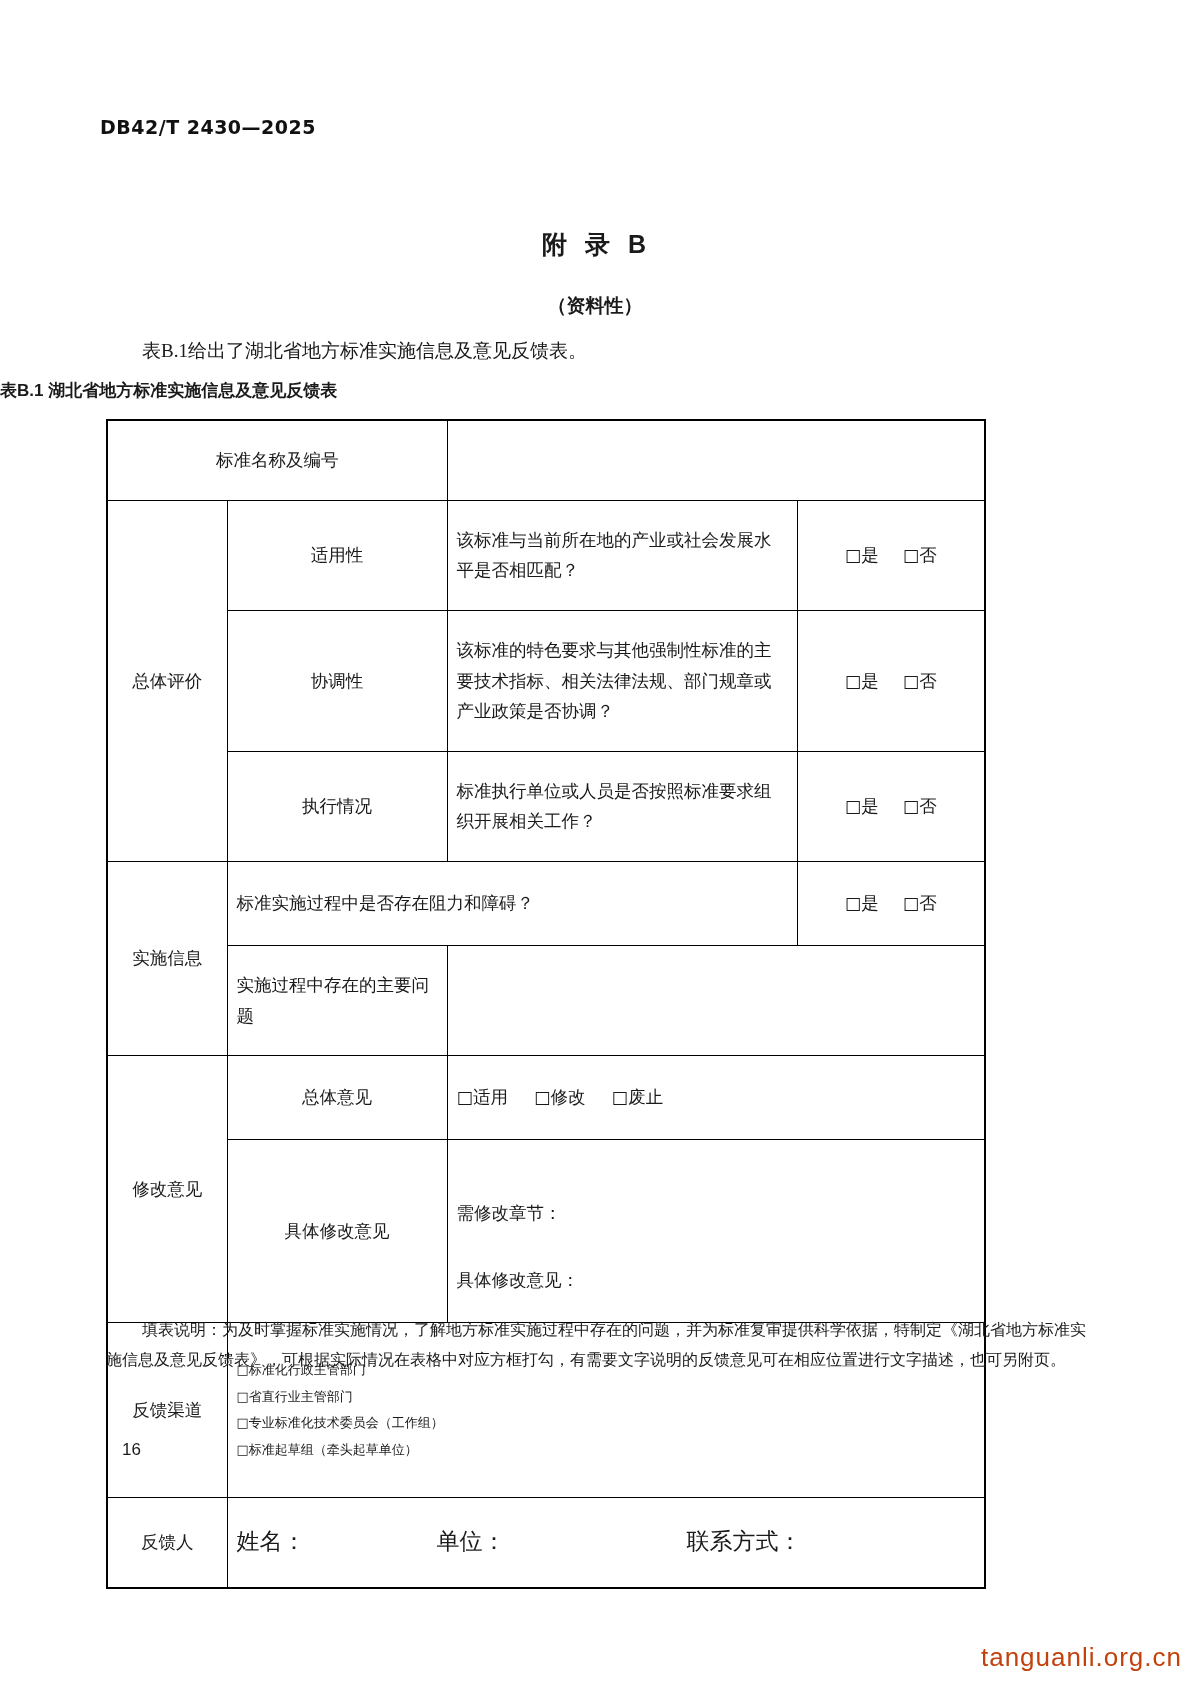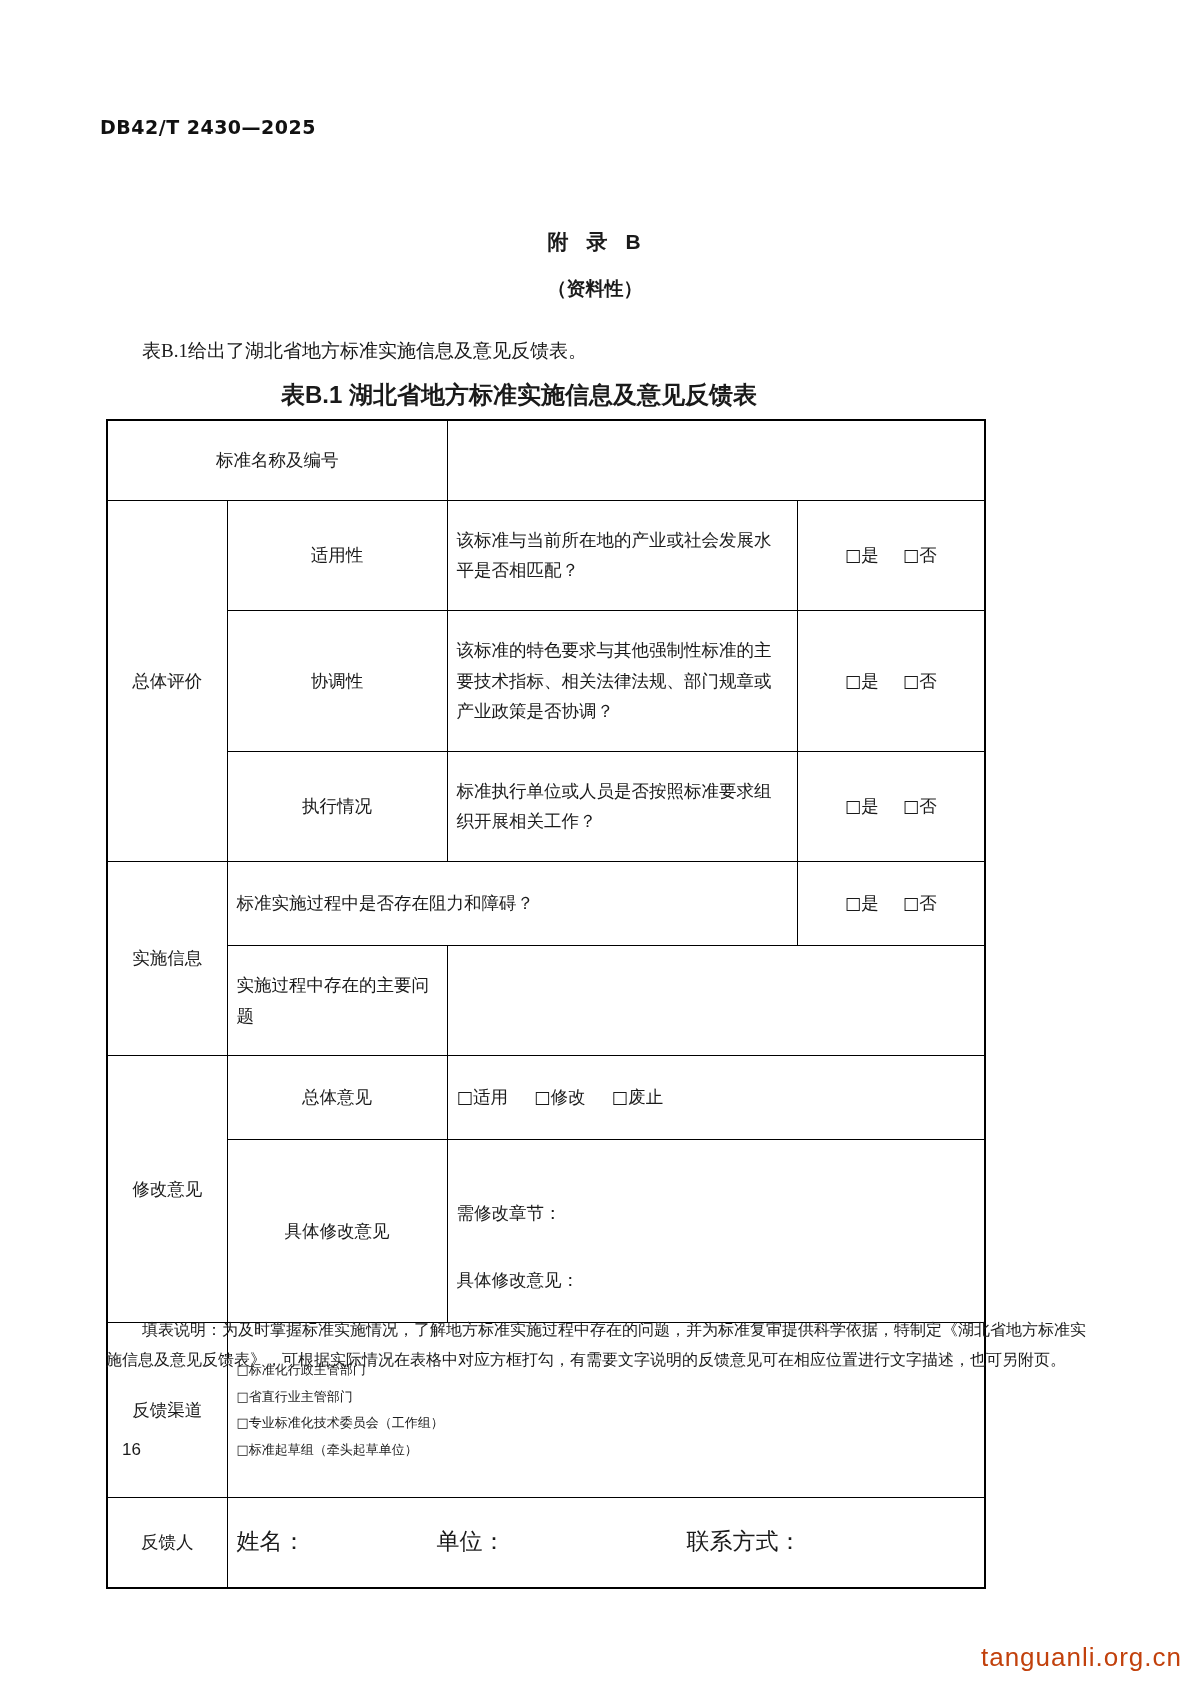--- a/index.html
+++ b/index.html
@@ -36,24 +36,24 @@
   
   .annex-block {
     position: absolute;
     top: 228px;
     left: 0;
     width: 1190px;
     text-align: center;
   }
   .annex-label {
     font-family: "Liberation Sans", "DejaVu Sans", sans-serif;
-    font-size: 21px;
+    font-size: 25px;
     font-weight: bold;
     letter-spacing: 2px;
-    margin-bottom: 20px;
+    margin-bottom: 32px;
   }
   .annex-label .sp { display: inline-block; width: 16px; }
   .annex-kind {
     font-family: Liberation Mono, monospace;
     font-size: 19px;
     font-weight: bold;
     margin-bottom: 14px;
     text-align: center;
   }
   .annex-name {
@@ -73,23 +73,23 @@
     text-indent: 42px;
     line-height: 1.6;
   }
 
   
   .table-caption {
     position: absolute;
     top: 379px;
     left: 0;
     width: 1038px;
-    text-align: center;
-    font-family: "Liberation Sans", "DejaVu Sans", sans-serif;
-    font-size: 24px;
+    text-align: left;
+    font-family: "Liberation Sans", "DejaVu Sans", sans-serif;
+    font-size: 17px;
     font-weight: bold;
   }
 
   
   .form-wrap {
     position: absolute;
     top: 419px;
     left: 106px;
     width: 878px;
   }

